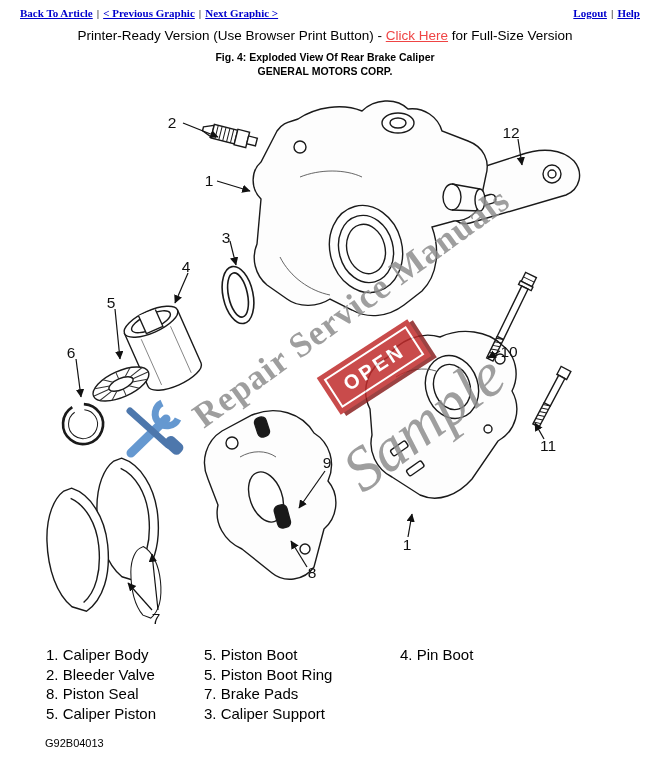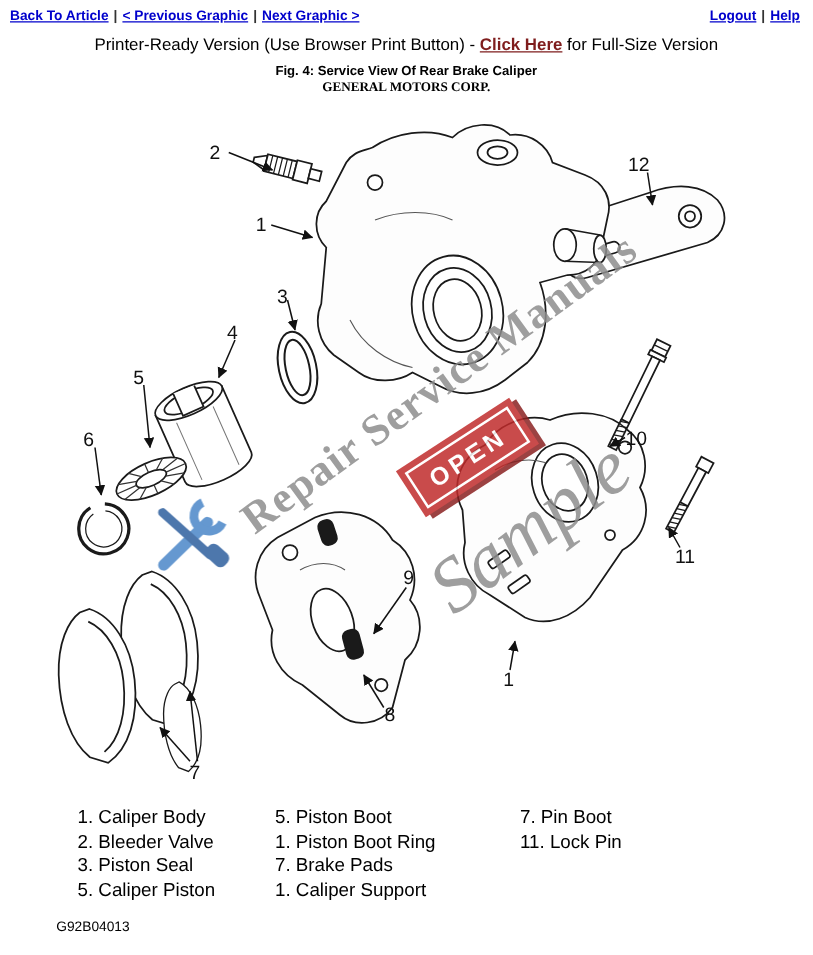--- a/index.html
+++ b/index.html
@@ -1,31 +1,31 @@
 <!DOCTYPE html>
 <html><head>
 <meta charset="utf-8">
 <style>
   * { margin:0; padding:0; box-sizing:border-box; }
   html,body { background:#fff; }
   body {
     width:650px; height:764px; overflow:hidden;
     font-family:"Liberation Sans", sans-serif; color:#000;
   }
-  .topbar { display:flex; justify-content:space-between; padding:7px 10px 0 8px;
-            font-size:11px; font-weight:bold; }
+  .topbar { display:flex; justify-content:space-between; padding:7px 10px 0 20px;
+            font-size:11px; font-weight:bold;font-family:Liberation Serif, serif; }
   .topbar a { color:#0000cc; text-decoration:underline; cursor:pointer; }
   .sep { color:#333; margin:0 4px; font-weight:bold; }
   .title-line { text-align:center; margin-top:9px; font-size:13.5px; }
-  .title-line a { color:#7f1d1d; text-decoration:underline; cursor:pointer; font-weight:bold; }
+  .title-line a { color:#ef4444; text-decoration:underline; cursor:pointer; font-weight:normal; }
   .fig-caption { text-align:center; margin-top:8px; font-size:10.5px; font-weight:bold; }
-  .company { text-align:center; margin-top:2px; font-size:10.5px; font-weight:bold;font-family:Liberation Serif, serif; }
+  .company { text-align:center; margin-top:2px; font-size:10.5px; font-weight:bold; }
   .diagram { position:relative; width:650px; height:566px; }
   .diagram svg { display:block; }
-  .legend { display:flex; align-items:flex-start; padding-left:62px;
+  .legend { display:flex; align-items:flex-start; padding-left:46px;
             font-size:15px; line-height:19.5px; margin-top:2px; }
   .legend .col1 { width:158px; }
   .legend .col2 { width:196px; }
   .legend .col3 { width:210px; }
   .footer-code { margin:14px 0 0 45px; font-size:11px; }
 </style>
 </head>
 <body>
 
 <div class="topbar">
@@ -34,21 +34,21 @@
   </div>
   <div class="nav-right">
     <a>Logout</a><span class="sep">|</span><a>Help</a>
   </div>
 </div>
 
 <div class="title-line">
   <span>Printer-Ready Version (Use Browser Print Button) - </span><a>Click Here</a><span> for Full-Size Version</span>
 </div>
 
-<div class="fig-caption">Fig. 4: Service View Of Rear Brake Caliper</div>
+<div class="fig-caption">Fig. 4: Exploded View Of Rear Brake Caliper</div>
 <div class="company">GENERAL MOTORS CORP.</div>
 
 <div class="diagram">
 <svg width="650" height="566" viewBox="0 0 650 566">
   <defs>
     <marker id="arr" markerWidth="8" markerHeight="8" refX="6.5" refY="3.5" orient="auto">
       <path d="M0,0 L7,3.5 L0,7 Z" fill="#111"></path>
     </marker>
   </defs>
 
@@ -220,28 +220,27 @@
 
     <text transform="translate(436,362) rotate(-37)" text-anchor="middle" font-family="'Liberation Serif', serif" font-style="italic" font-size="62" fill="#8d8d8d">Sample</text>
   </g>
 </svg>
 </div>
 
 <div class="legend">
   <div class="col1">
     <div>1. Caliper Body</div>
     <div>2. Bleeder Valve</div>
-    <div>3. Piston Seal</div>
+    <div>8. Piston Seal</div>
     <div>5. Caliper Piston</div>
   </div>
   <div class="col2">
     <div>5. Piston Boot</div>
-    <div>1. Piston Boot Ring</div>
+    <div>5. Piston Boot Ring</div>
     <div>7. Brake Pads</div>
-    <div>1. Caliper Support</div>
+    <div>3. Caliper Support</div>
   </div>
   <div class="col3">
-    <div>7. Pin Boot</div>
-    <div>11. Lock Pin</div>
+    <div>4. Pin Boot</div>
   </div>
 </div>
 
 <div class="footer-code">G92B04013</div>
 
 </body></html>

